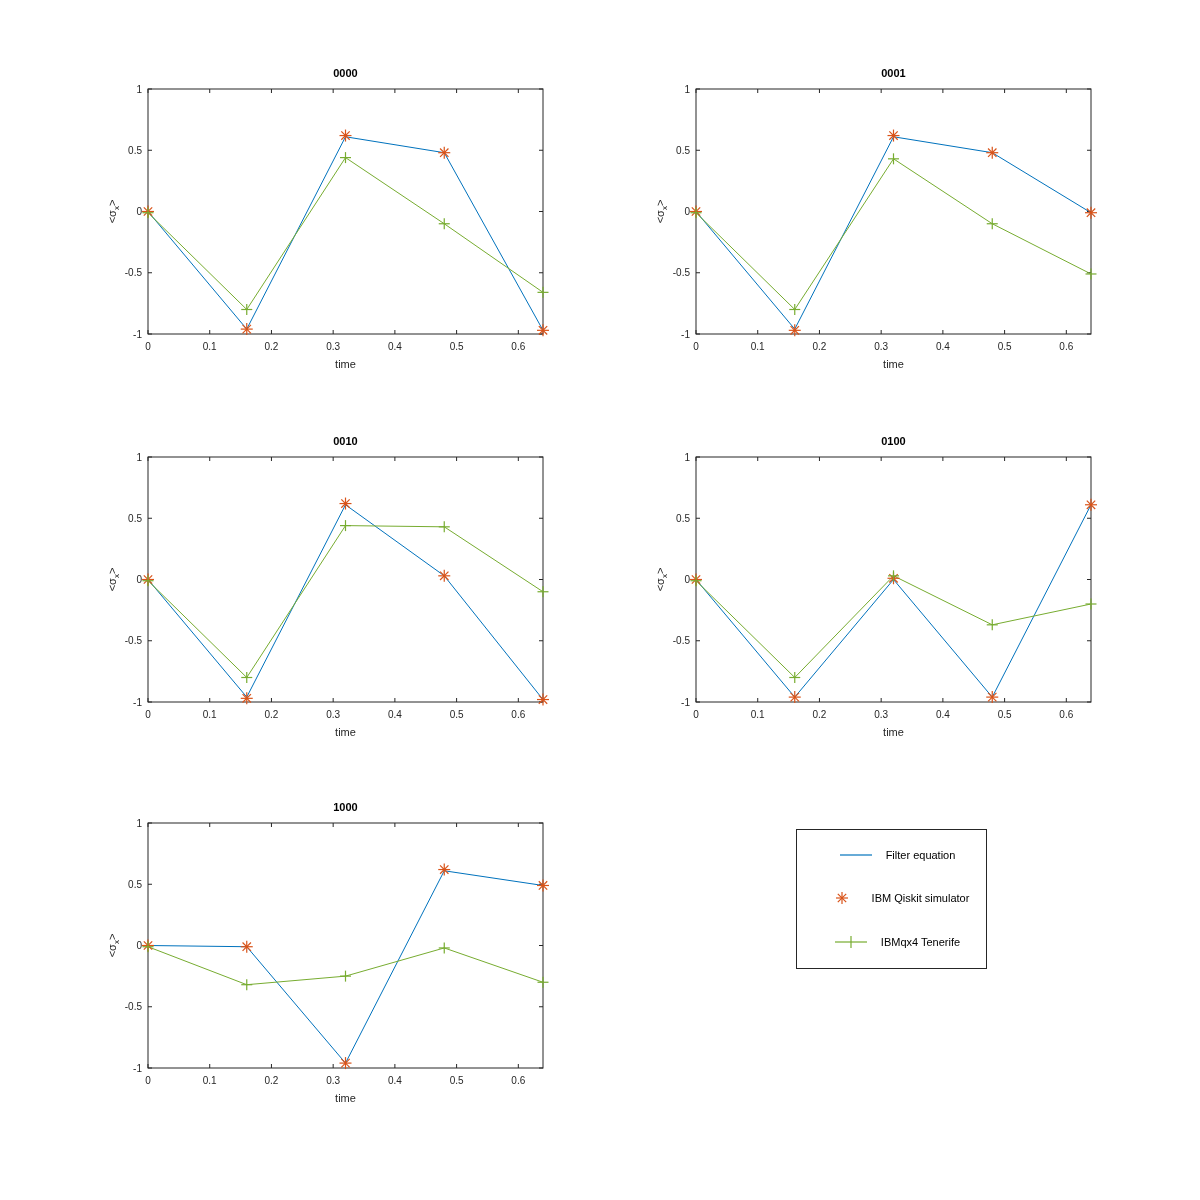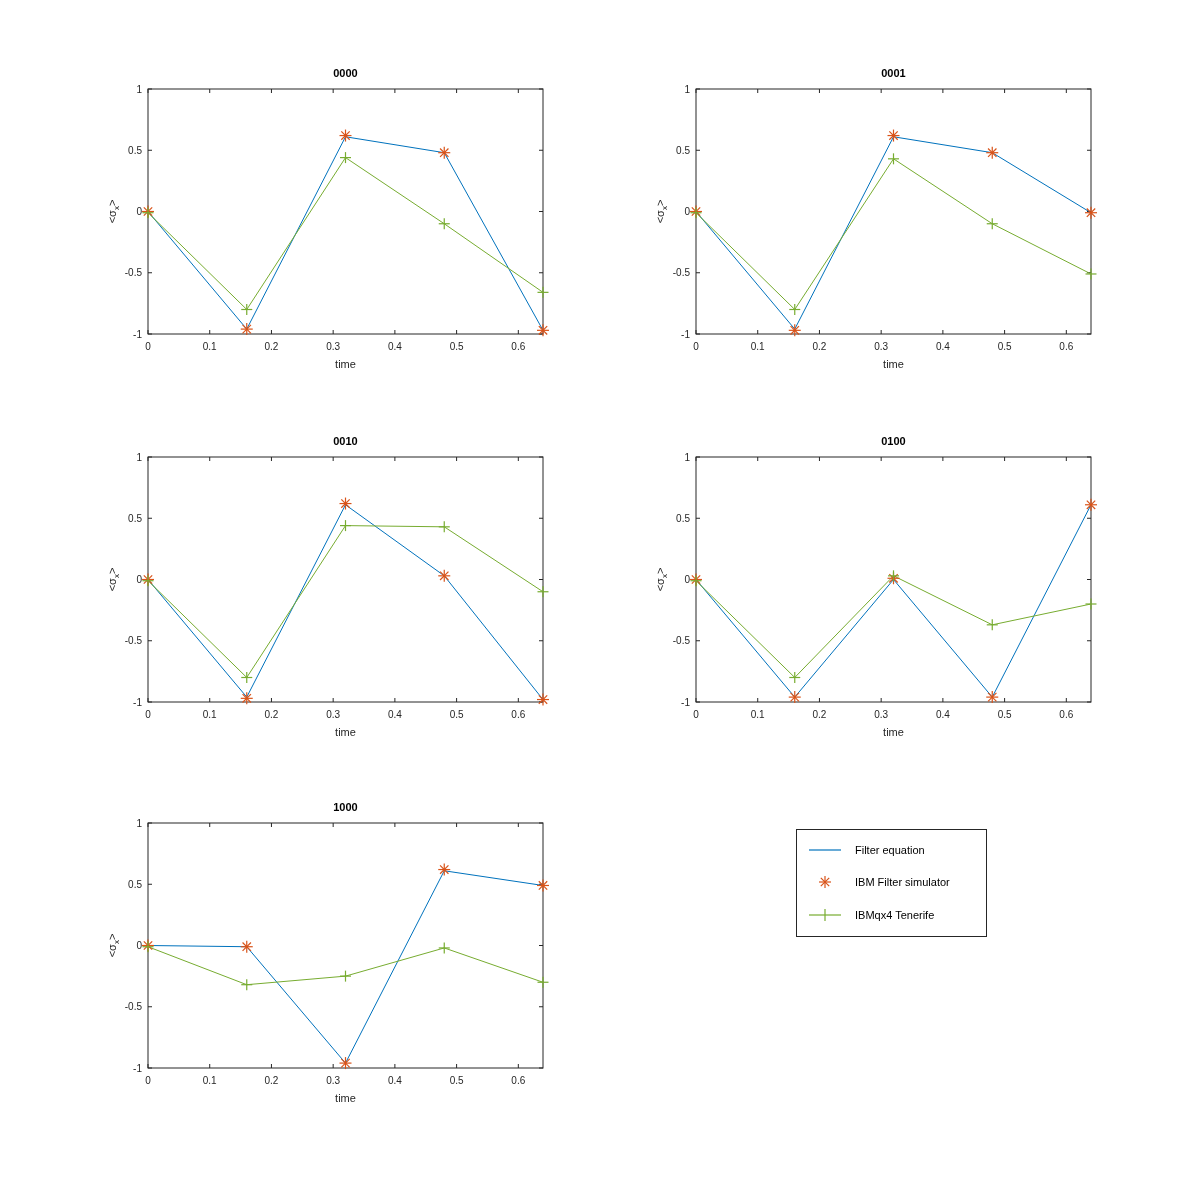--- a/index.html
+++ b/index.html
@@ -9,28 +9,29 @@
     height: 1200px;
     background: #ffffff;
     font-family: "Liberation Sans", sans-serif;
     overflow: hidden;
   }
   .subplot { position: absolute; width: 460px; height: 320px; }
   .subplot svg { display: block; }
   #legend {
     position: absolute;
     left: 796px; top: 829px;
-    width: 191px; height: 108px;
+    width: 191px; height: 140px;
     border: 1px solid #262626;
     background: #ffffff;
     box-sizing: border-box;
     display: flex;
     flex-direction: column;
     justify-content: space-around;
     padding: 4px 0;
+    align-items: center;
   }
   .legend-row { display: flex; align-items: center; }
   .legend-sample { flex: 0 0 auto; margin-left: 6px; }
   .legend-label {
     font-size: 11px;
     color: #000000;
     margin-left: 8px;
     white-space: nowrap;
   }
   text { font-family: "Liberation Sans", sans-serif; }
@@ -472,21 +473,21 @@
     </div>
     <div class="legend-row">
       <svg class="legend-sample" width="44" height="18">
         <g fill="none" stroke-width="1.2" stroke="#D95319">
           <line x1="16" y1="9" x2="28" y2="9"></line>
           <line x1="22" y1="3" x2="22" y2="15"></line>
           <line x1="17.8" y1="4.8" x2="26.2" y2="13.2"></line>
           <line x1="17.8" y1="13.2" x2="26.2" y2="4.8"></line>
         </g>
       </svg>
-      <span class="legend-label">IBM Filter simulator</span>
+      <span class="legend-label">IBM Qiskit simulator</span>
     </div>
     <div class="legend-row">
       <svg class="legend-sample" width="44" height="18">
         <g fill="none" stroke-width="1.2" stroke="#77AC30">
           <line x1="6" y1="9" x2="38" y2="9"></line>
           <line x1="22" y1="3" x2="22" y2="15"></line>
         </g>
       </svg>
       <span class="legend-label">IBMqx4 Tenerife</span>
     </div>

